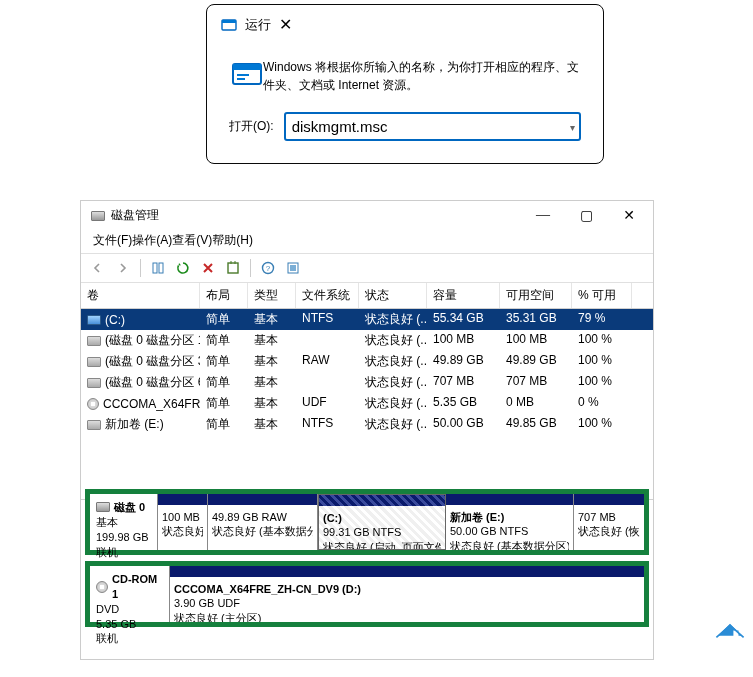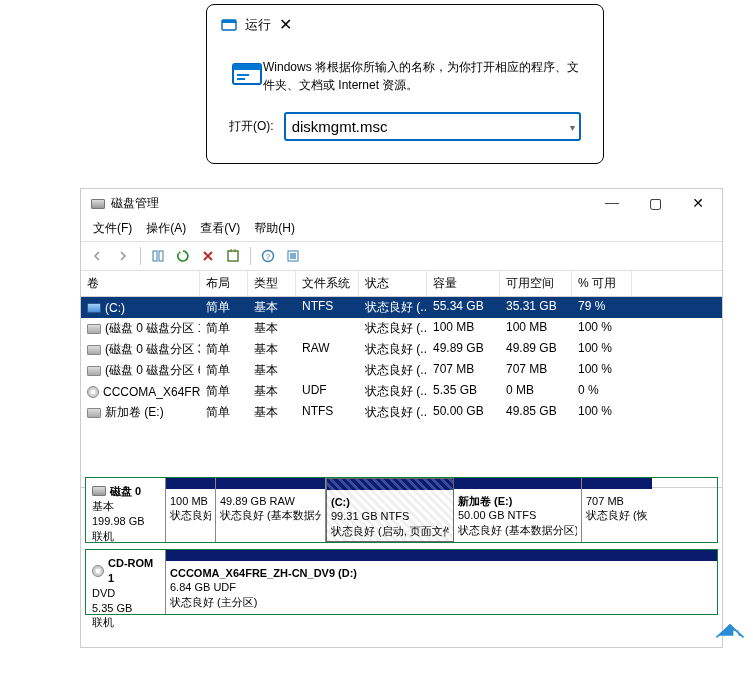--- a/index.html
+++ b/index.html
@@ -16,27 +16,27 @@
 .run-big-icon { width: 32px; height: 32px; flex-shrink: 0; }
 .run-desc { font-size: 12px; line-height: 1.5; }
 .run-input-row { display: flex; align-items: center; padding: 10px 22px 20px 22px; gap: 10px; }
 .run-label { font-size: 12px; }
 .run-input-wrap { flex: 1; position: relative; }
 .run-input { width: 100%; border: 2px solid #0067c0; border-radius: 3px; padding: 4px 24px 4px 6px; font-size: 15px; outline: none; }
 .run-dd { position: absolute; right: 6px; top: 50%; transform: translateY(-50%); font-size: 10px; color: #666; }
 .run-btn-row { display: flex; justify-content: flex-end; gap: 8px; padding: 0 20px 2px 20px; }
 
 
-.dm-window { position: absolute; left: 80px; top: 188px; width: 643px; height: 460px; border: 1px solid #ccc; background: #fff; }
+.dm-window { position: absolute; left: 80px; top: 200px; width: 574px; height: 460px; border: 1px solid #ccc; background: #fff; }
 .dm-titlebar { display: flex; align-items: center; justify-content: space-between; padding: 6px 10px; }
 .dm-title-left { display: flex; align-items: center; gap: 6px; }
 .dm-title { font-size: 12px; }
 .dm-winbtns { display: flex; gap: 14px; }
 .dm-winbtn { font-size: 14px; padding: 0 8px; cursor: pointer; font-family: "Segoe UI"; }
-.dm-menubar { display: flex; gap: 14px; padding: 2px 12px 4px 12px; font-size: 12px; border-bottom: 1px solid #e0e0e0; }
+.dm-menubar { display: flex; padding: 2px 12px 4px 12px; font-size: 12px; border-bottom: 1px solid #e0e0e0; }
 .dm-menu-item { cursor: pointer; }
 .dm-toolbar { display: flex; align-items: center; padding: 3px 6px; gap: 3px; border-bottom: 1px solid #e0e0e0; }
 .tb-btn { width: 22px; height: 22px; display: flex; align-items: center; justify-content: center; border-radius: 2px; cursor: pointer; }
 .tb-sep { width: 1px; height: 18px; background: #ccc; margin: 0 3px; }
 
 
 .vol-table { border-bottom: 1px solid #d0d0d0; }
 .vol-header { display: flex; background: #fff; border-bottom: 1px solid #d0d0d0; }
 .vol-header .vh { padding: 4px 6px; font-size: 12px; border-right: 1px solid #e5e5e5; white-space: nowrap; overflow: hidden; }
 .vol-row { display: flex; padding: 0; }
@@ -52,21 +52,21 @@
 .col-free { width: 72px; }
 .col-pct { width: 60px; }
 .vol-body-area { height: 190px; overflow: hidden; background: #fff; }
 
 .drive-ico { width: 14px; height: 10px; display: inline-block; background: linear-gradient(#ddd,#aaa); border: 1px solid #888; border-radius: 1px; flex-shrink: 0; }
 .drive-ico.sel { background: linear-gradient(#9fd2ff,#4a90d9); border-color: #2d5a8a; }
 .disc-ico { width: 12px; height: 12px; border: 1px solid #888; border-radius: 50%; display: inline-block; background: radial-gradient(circle,#fff 30%,#ddd 32%,#bbb 100%); flex-shrink: 0; }
 
 
 .gfx-area { position: absolute; left: 0; right: 0; bottom: 0; top: 284px; overflow: hidden; padding: 4px; }
-.disk-row { display: flex; border: 1px solid #15803d; margin-bottom: 6px; height: 66px; }
+.disk-row { display: flex; border: 5px solid #15803d; margin-bottom: 6px; height: 66px; }
 .disk-label { width: 80px; padding: 6px 6px; border-right: 1px solid #888; background: #fff; font-size: 11px; line-height: 1.35; }
 .disk-label .dl-name { font-weight: bold; display: flex; align-items: center; gap: 4px; }
 .disk-parts { flex: 1; display: flex; }
 .part { border-right: 1px solid #888; padding: 3px 4px 2px 4px; font-size: 11px; line-height: 1.3; display: flex; flex-direction: column; overflow: hidden; position: relative; }
 .part:last-child { border-right: none; }
 .part-top { height: 11px; background: #0a1a6c; position: absolute; left: 0; right: 0; top: 0; }
 .part-body { margin-top: 13px; }
 .part-name { font-weight: bold; white-space: nowrap; overflow: hidden; }
 .part-info { white-space: nowrap; overflow: hidden; }
 .part.selected { background: repeating-linear-gradient(45deg,#f0f0f0,#f0f0f0 3px,#fff 3px,#fff 6px); border: 1px solid #666; }
@@ -334,21 +334,21 @@
           </div>
         <div>DVD</div>
         <div>5.35 GB</div>
         <div>联机</div>
       </div>
       <div class="disk-parts">
         <div class="part" style="flex:1">
           <div class="part-top"></div>
           <div class="part-body">
             <div class="part-name">CCCOMA_X64FRE_ZH-CN_DV9 (D:)</div>
-            <div class="part-info">6.84 GB UDF</div>
+            <div class="part-info">3.90 GB UDF</div>
             <div class="part-info">状态良好 (主分区)</div>
           </div>
         </div>
       </div>
     </div>
   </div>
 </div>
 
 <div class="watermark">
   <svg viewBox="0 0 40 30">

